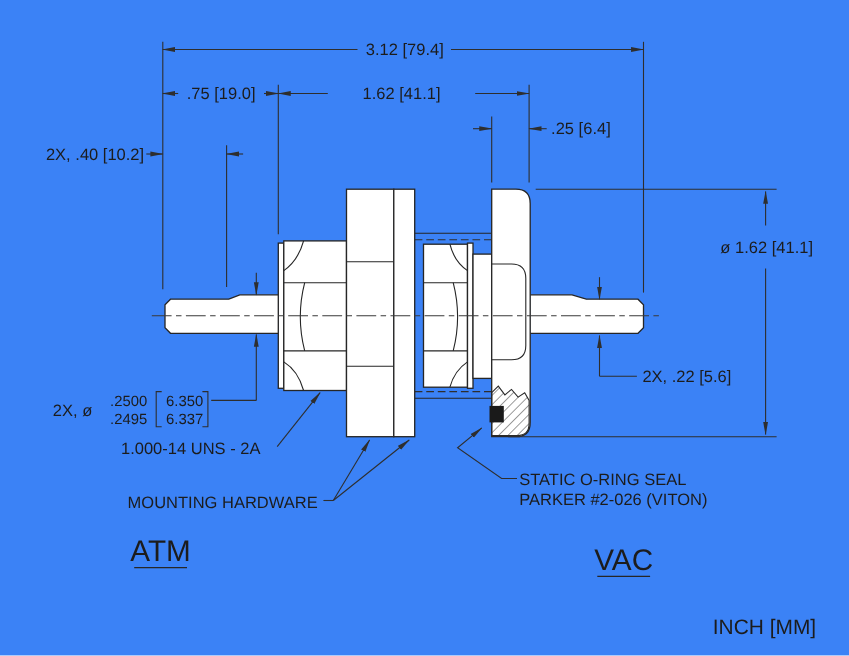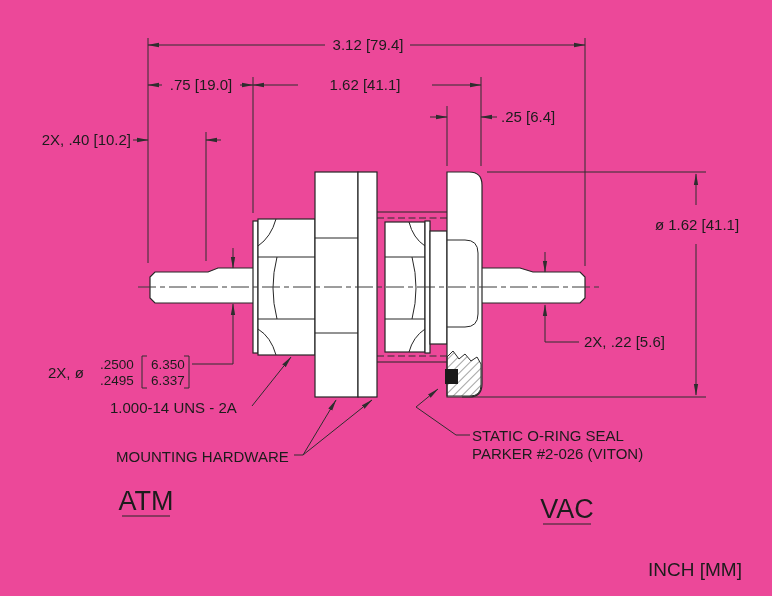--- a/index.html
+++ b/index.html
@@ -1,16 +1,16 @@
 <!DOCTYPE html>
 <html><head>
 <meta charset="utf-8">
 <style>
   html,body{margin:0;padding:0;background:#ffffff;}
-  .stage{position:relative;width:772px;height:596px;background:#ec4899;overflow:hidden;}
+  .stage{position:relative;width:772px;height:596px;background:#3b82f6;overflow:hidden;}
   svg{display:block;}
   svg text{font-family:"Liberation Sans","DejaVu Sans",sans-serif;fill:#1c1c1c;}
   .t15{font-size:15px;}
   .t13{font-size:13.5px;}
   .t27{font-size:27px;}
   .t19{font-size:19px;}
   .part{stroke:#262626;stroke-width:1.2;fill:none;}
   .partf{stroke:#262626;stroke-width:1.2;fill:#ffffff;}
   .thin{stroke:#262626;stroke-width:1;fill:none;}
   .dash{stroke:#2e2e2e;stroke-width:1;fill:none;stroke-dasharray:7 3.5;}

